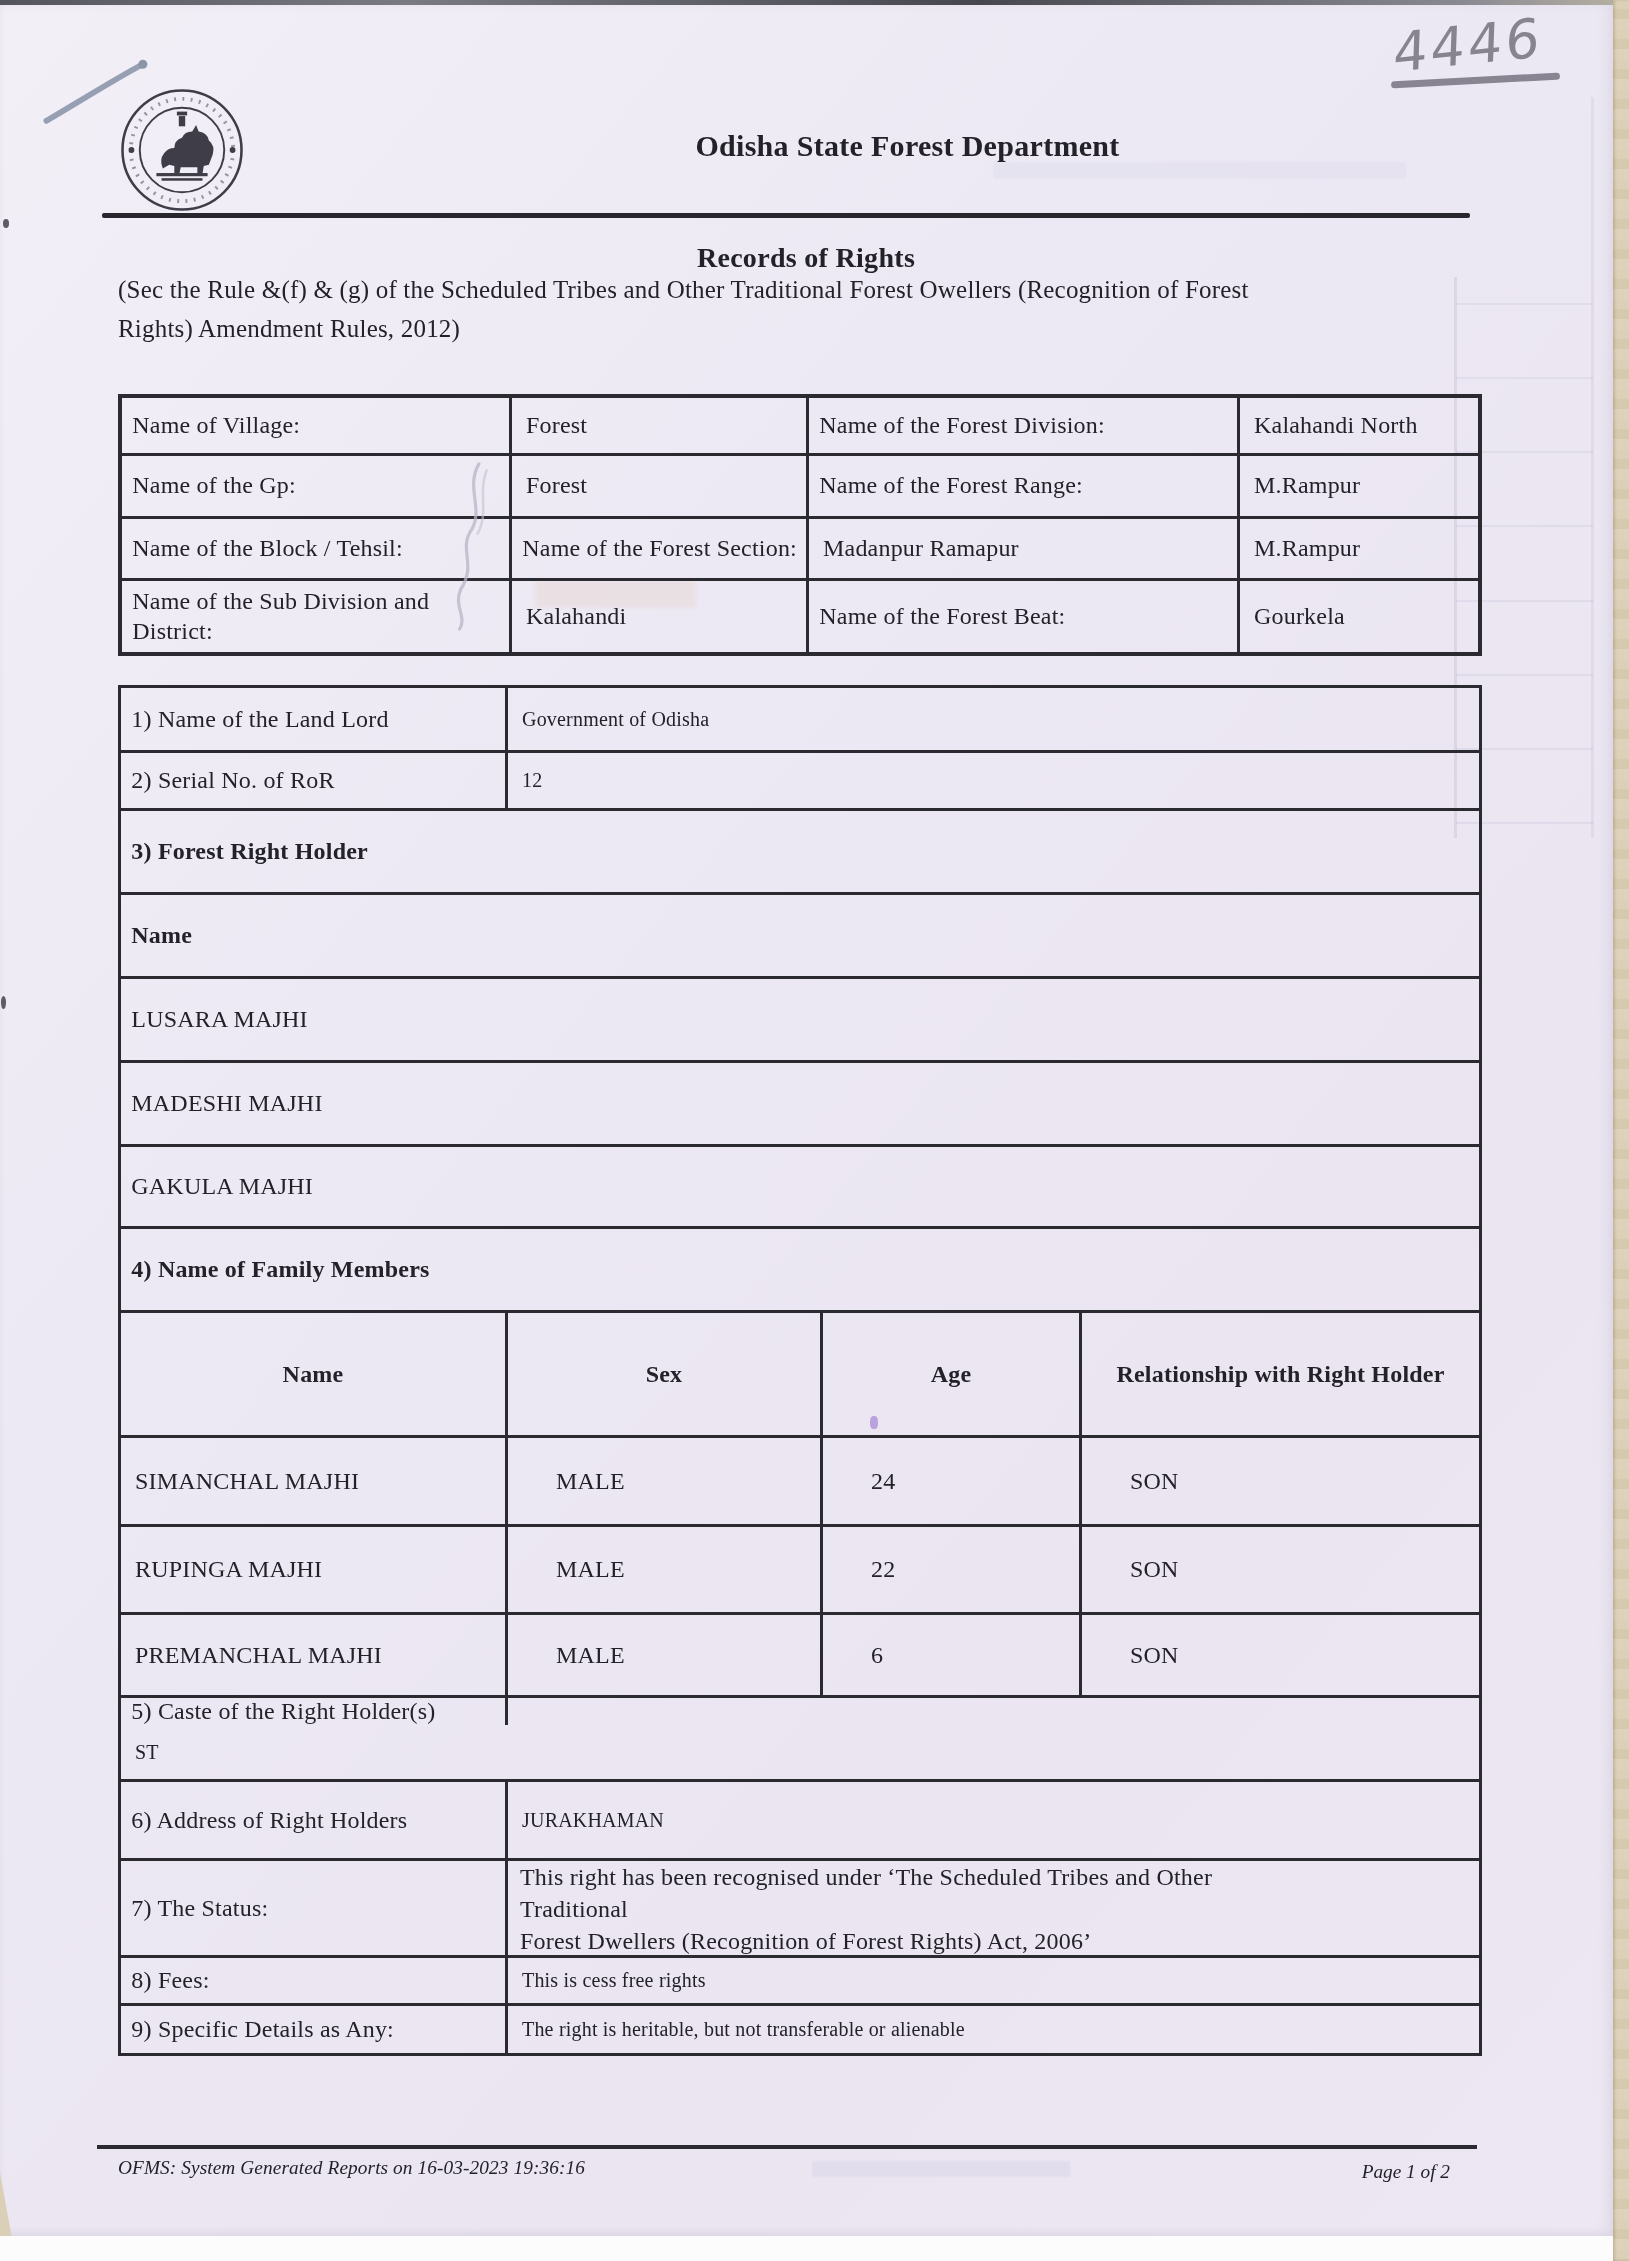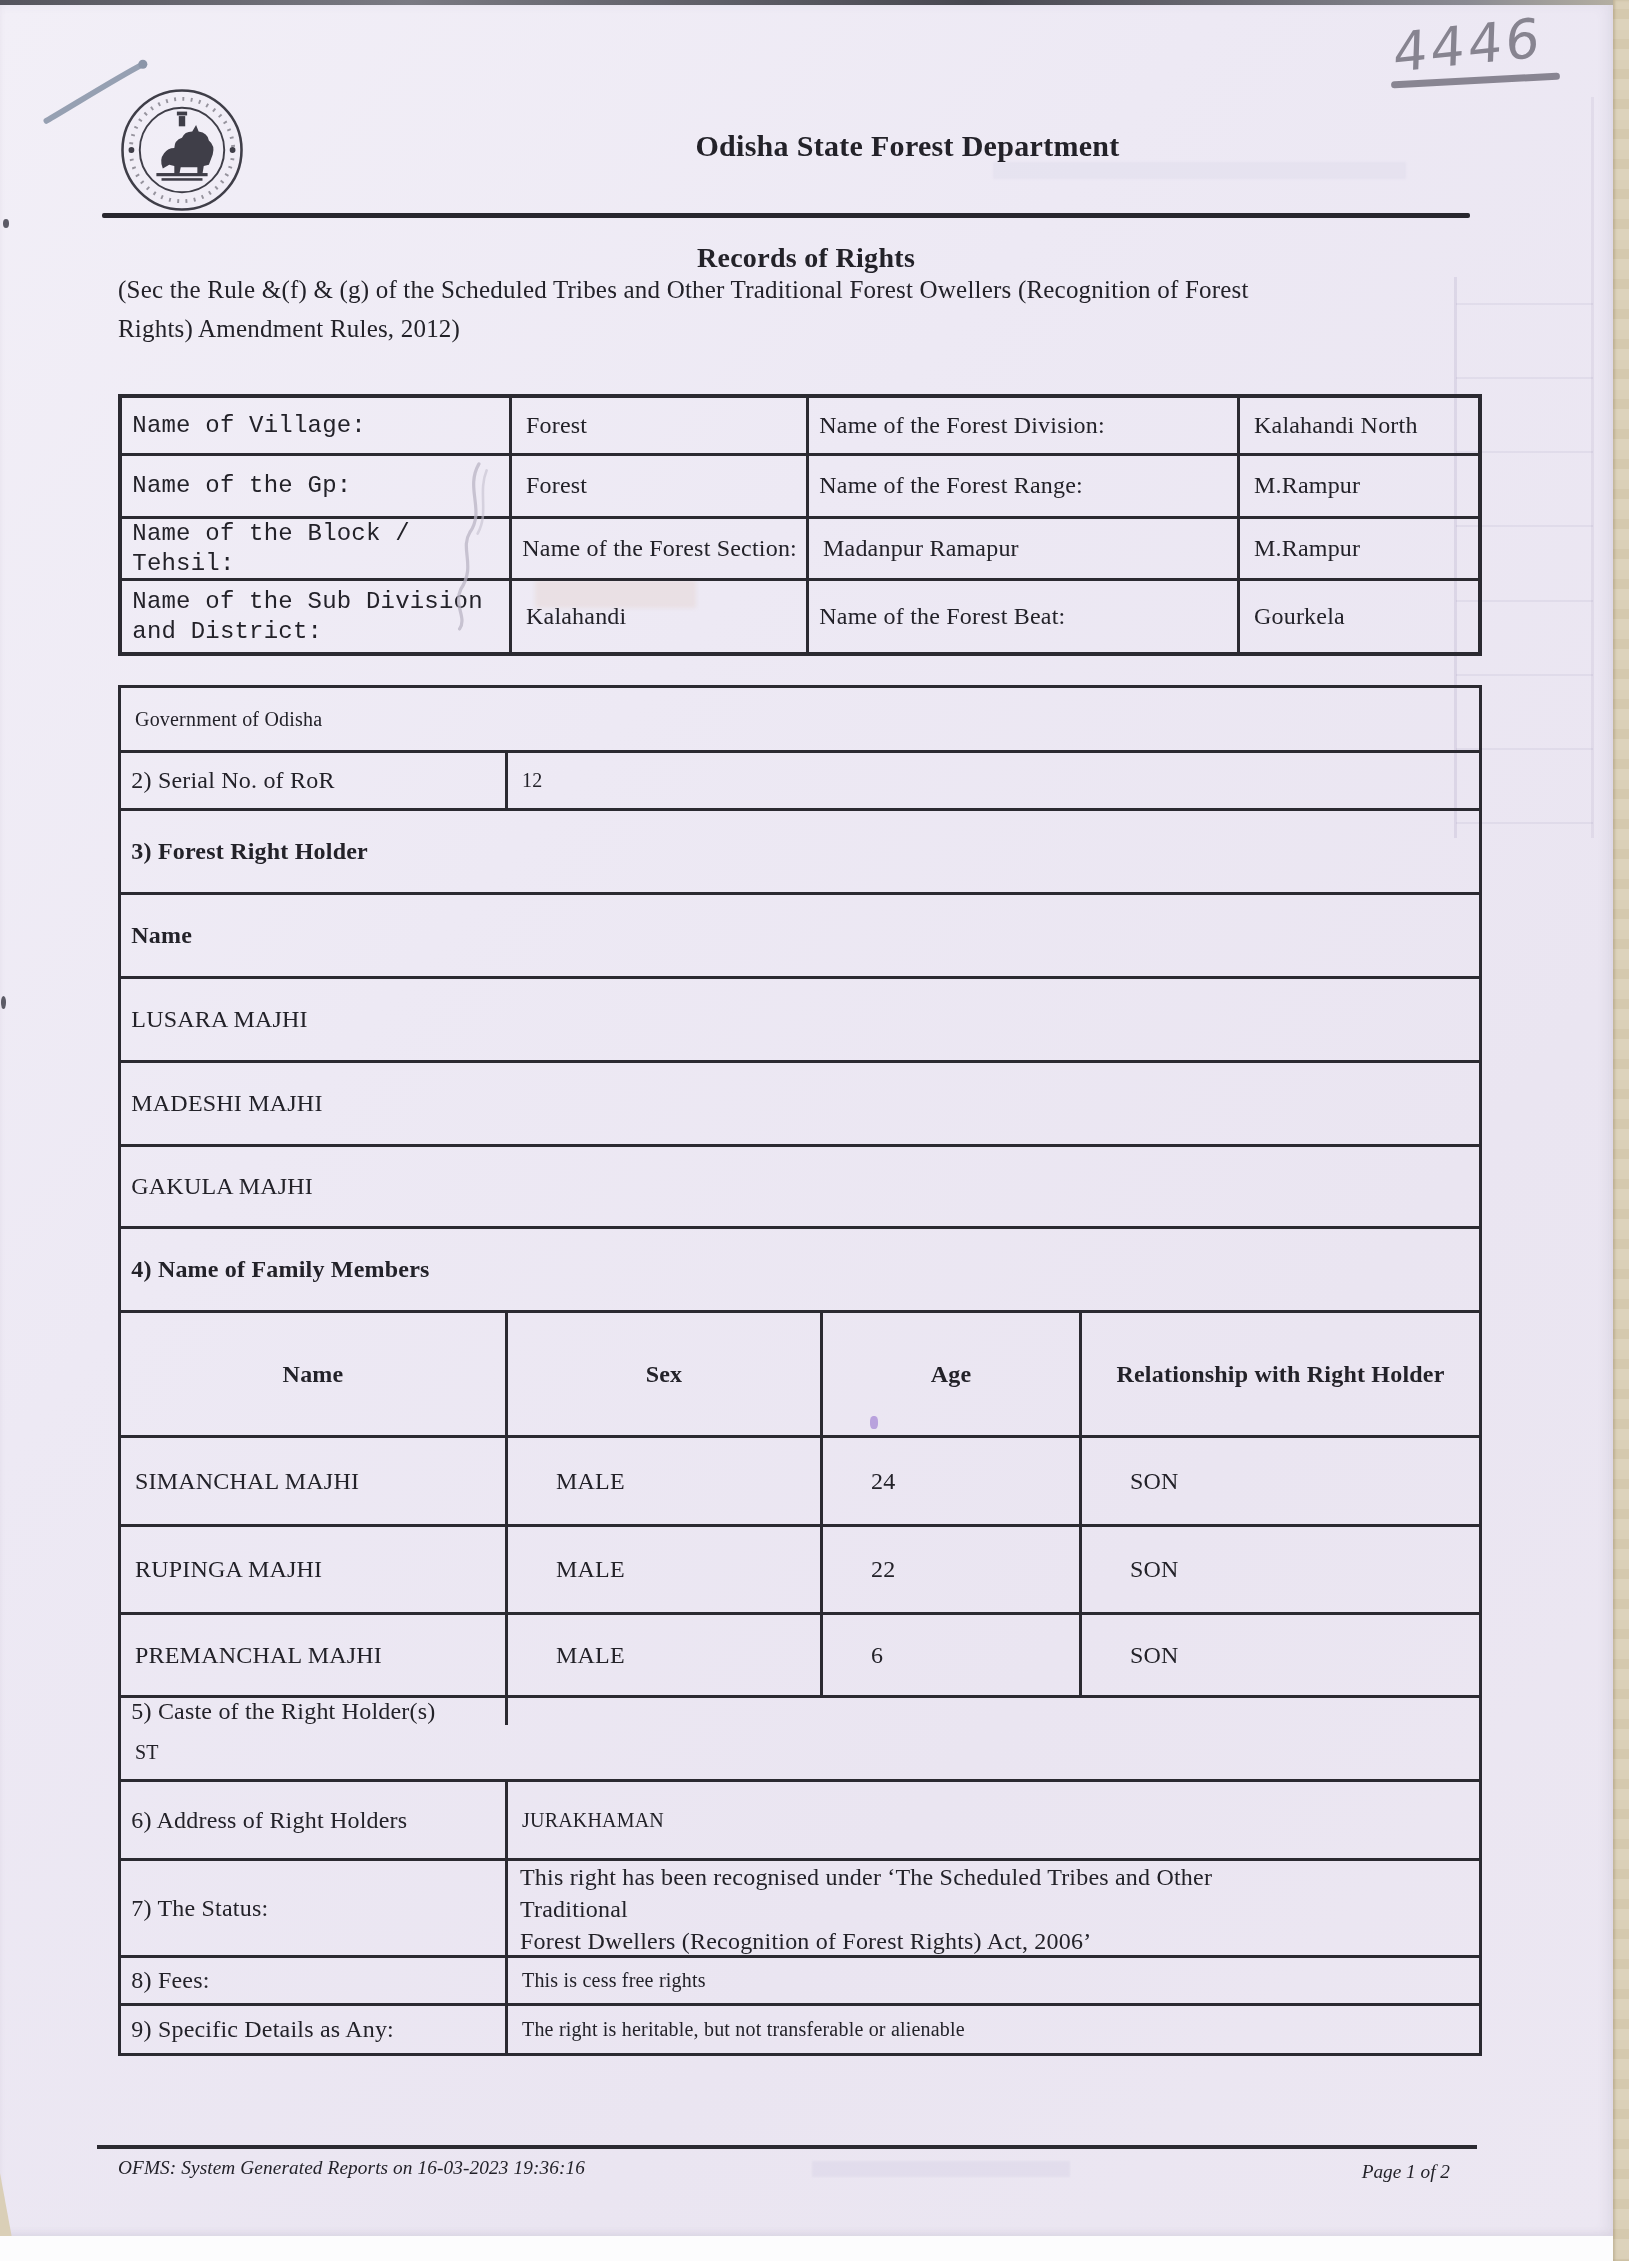--- a/index.html
+++ b/index.html
@@ -30,21 +30,21 @@
 
   
   .t1{position:absolute;left:118px;top:394px;width:1364px;box-sizing:border-box;
       border:4.5px solid #2b2a31;display:grid;
       grid-template-columns:387px 297px 431px 1fr;
       grid-template-rows:55px 63px 62px 74px;}
   .t1 .cell{box-sizing:border-box;border-top:3.2px solid #2b2a31;border-left:3.2px solid #2b2a31;
             display:flex;align-items:center;padding:2.6px 5.2px 2.6px 10.3px;
             font-size:24px;line-height:1.22;letter-spacing:0.2px;}
   .t1 .cell.rowfirst{border-top:none;}
-  .t1 .cell.colfirst{border-left:none;font-family:Liberation Mono, monospace;}
+  .t1 .cell.colfirst{border-left:none;}
   .t1 .cell.value{padding-left:14px;}
 
   
   .t2{position:absolute;left:118px;top:685px;width:1364px;box-sizing:border-box;
       border:3.9px solid #2b2a31;}
   .t2 .r{display:flex;border-top:3.2px solid #2b2a31;box-sizing:border-box;align-items:stretch;}
   .t2 .r.first{border-top:none;}
   .t2 .lab{width:387px;flex:none;box-sizing:border-box;border-right:3.2px solid #2b2a31;
            display:flex;align-items:center;padding-left:10.3px;font-size:24px;letter-spacing:0.2px;}
   .t2 .val{flex:1;display:flex;align-items:center;padding-left:14px;font-size:20px;letter-spacing:0.2px;}
@@ -157,20 +157,21 @@
     <div class="cell value">Gourkela</div>
   </div>
 
   <svg class="svg-abs" style="left:422px;top:451px;" width="110" height="187" viewBox="0 0 170 290">
     <path d="M88 20 C66 58 98 92 74 126 C58 152 84 178 60 214 C48 240 70 258 58 276" stroke="#b9b4c4" stroke-width="5" fill="none" opacity=".75" stroke-linecap="round"></path>
     <path d="M100 30 C86 64 104 96 86 128" stroke="#c4bfce" stroke-width="4" fill="none" opacity=".6" stroke-linecap="round"></path>
   </svg>
 
   <div class="t2">
     <div class="r first" style="height:62px;">
+      <div class="lab">1) Name of the Land Lord</div>
       <div class="val">Government of Odisha</div>
     </div>
     <div class="r" style="height:58px;">
       <div class="lab">2) Serial No. of RoR</div>
       <div class="val">12</div>
     </div>
     <div class="r" style="height:84px;">
       <div class="full bold">3) Forest Right Holder</div>
     </div>
     <div class="r" style="height:84px;">

